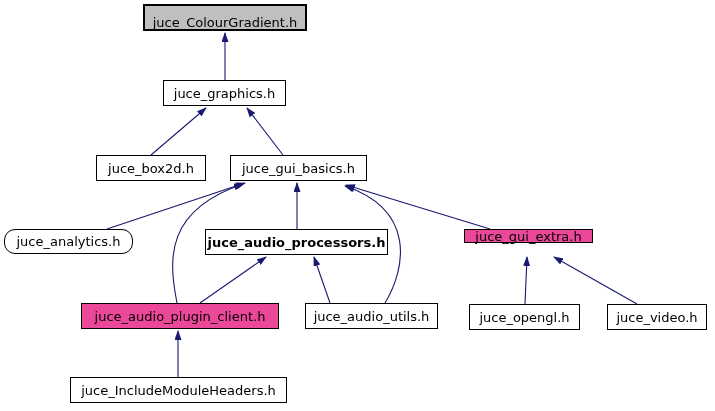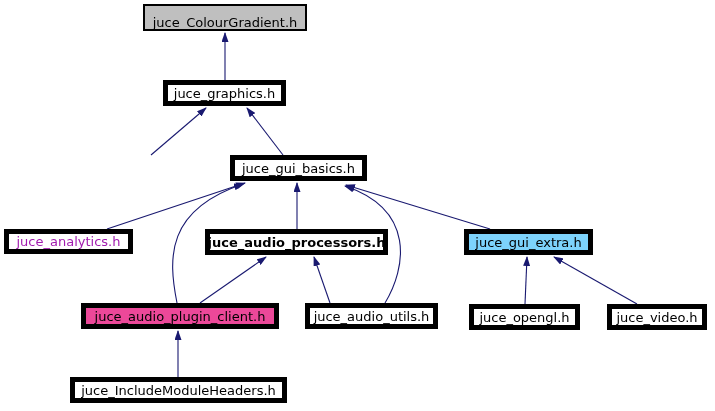--- a/index.html
+++ b/index.html
@@ -19,21 +19,21 @@
     position: absolute;
     left: 0;
     top: 0;
     width: 715px;
     height: 411px;
     pointer-events: none;
   }
   .node {
     position: absolute;
     box-sizing: border-box;
-    border: 5px solid #a3a3a3;
+    border: 1px solid #a3a3a3;
     background: #ffffff;
     color: #000000;
     font-size: 13px;
     line-height: 1;
     display: flex;
     align-items: center;
     justify-content: center;
     white-space: nowrap;
     cursor: pointer;
   }
@@ -68,30 +68,33 @@
         <path d="M 178,377 L 178,331" fill="none" stroke="#191970" stroke-width="1.1" marker-end="url(#arrowhead)"></path>
       </g>
   </svg>
 
 <div class="node highlighted" style="left: 143px; top: 4px; width: 164px; height: 27px; background: rgb(191, 191, 191); border-color: rgb(0, 0, 0); color: rgb(0, 0, 0); align-items: flex-end;">
       <span>juce_ColourGradient.h</span>
     </div>
     <div class="node" style="left: 163px; top: 80px; width: 123px; height: 26px; background: rgb(255, 255, 255); border-color: rgb(0, 0, 0); color: rgb(0, 0, 0);">
       <span>juce_graphics.h</span>
     </div>
+    <div class="node" style="left: 96px; top: 155px; width: 110px; height: 26px; background: rgb(255, 255, 255); border-color: rgb(0, 0, 0); color: rgb(0, 0, 0);">
+      <span>juce_box2d.h</span>
+    </div>
     <div class="node" style="left: 230px; top: 155px; width: 137px; height: 26px; background: rgb(255, 255, 255); border-color: rgb(0, 0, 0); color: rgb(0, 0, 0);">
       <span>juce_gui_basics.h</span>
     </div>
-    <div class="node" style="left: 4px; top: 229px; width: 129px; height: 25px; background: rgb(255, 255, 255); border-color: rgb(0, 0, 0); color: #a21caf;">
+    <div class="node" style="left: 4px; top: 229px; width: 129px; height: 25px; background: rgb(255, 255, 255); border-color: rgb(0, 0, 0); color: #000000; border-radius: 11px;">
       <span>juce_analytics.h</span>
     </div>
     <div class="node" style="left: 205px; top: 229px; width: 183px; height: 26px; background: rgb(255, 255, 255); border-color: rgb(0, 0, 0); color: rgb(0, 0, 0); font-weight: bold;">
       <span>juce_audio_processors.h</span>
     </div>
-    <div class="node" style="left: 464px; top: 229px; width: 129px; height: 26px; background: #7dd3fc; border-color: rgb(0, 0, 0); color: rgb(0, 0, 0);">
+    <div class="node" style="left: 464px; top: 229px; width: 129px; height: 14px; background: #ec4899; border-color: rgb(0, 0, 0); color: rgb(0, 0, 0);">
       <span>juce_gui_extra.h</span>
     </div>
     <div class="node" style="left: 81px; top: 303px; width: 198px; height: 26px; background: #ec4899; border-color: rgb(0, 0, 0); color: rgb(0, 0, 0);">
       <span>juce_audio_plugin_client.h</span>
     </div>
     <div class="node" style="left: 305px; top: 303px; width: 133px; height: 26px; background: rgb(255, 255, 255); border-color: rgb(0, 0, 0); color: rgb(0, 0, 0);">
       <span>juce_audio_utils.h</span>
     </div>
     <div class="node" style="left: 469px; top: 304px; width: 111px; height: 26px; background: rgb(255, 255, 255); border-color: rgb(0, 0, 0); color: rgb(0, 0, 0);">
       <span>juce_opengl.h</span>

